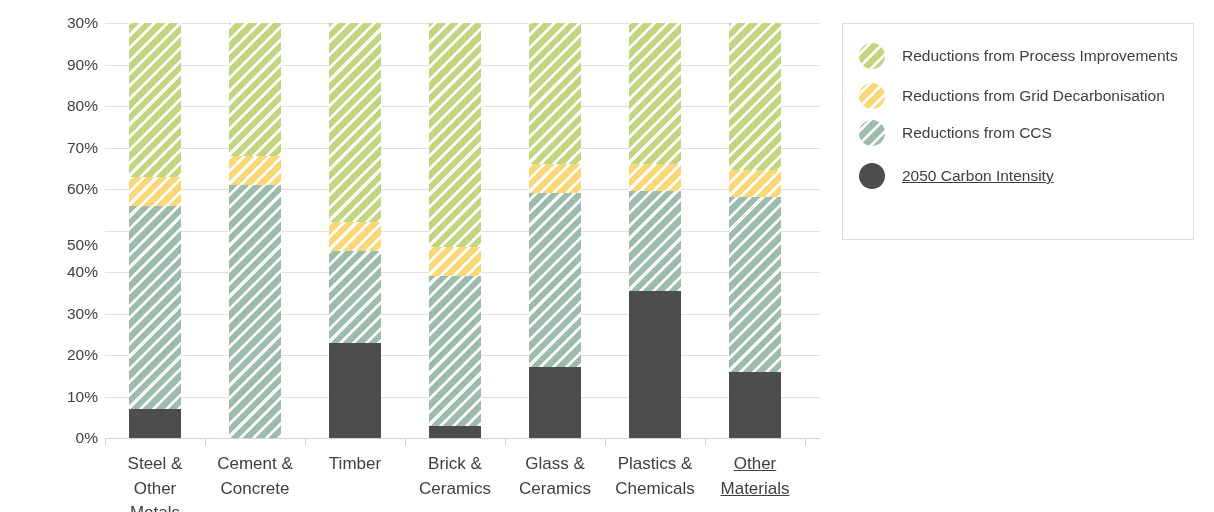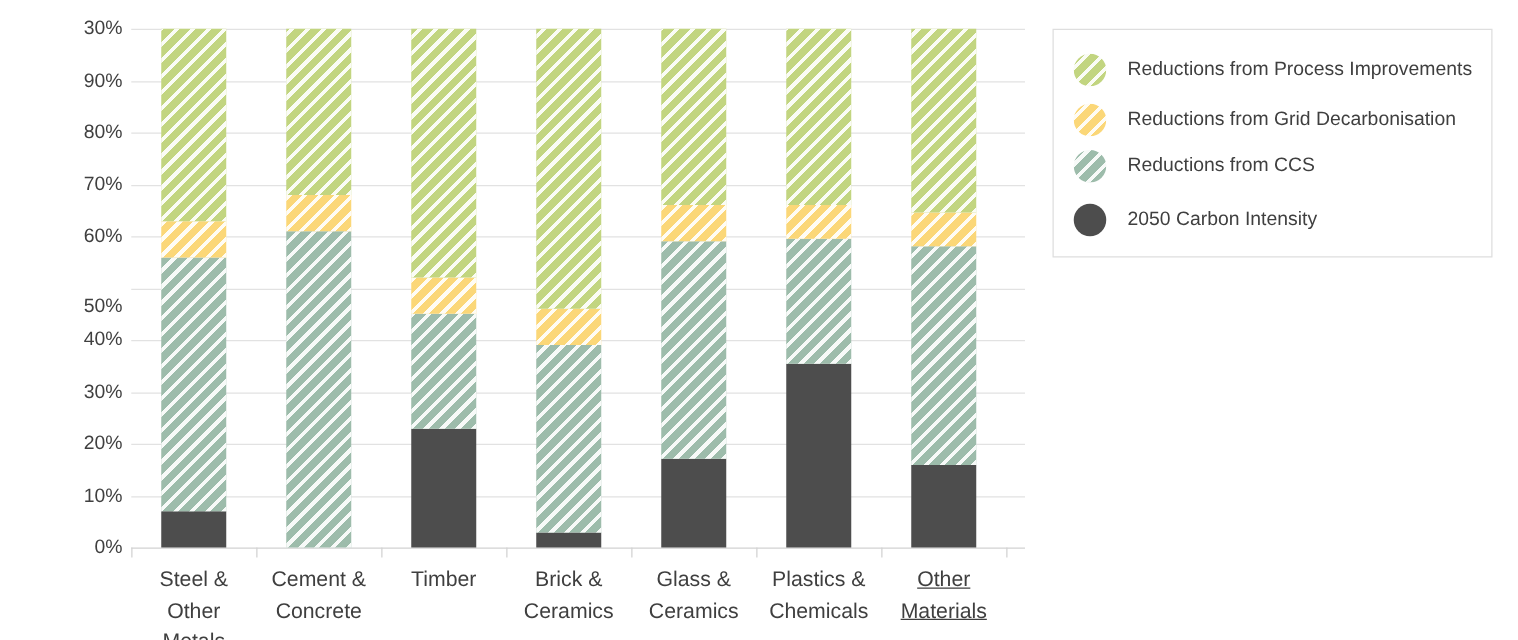--- a/index.html
+++ b/index.html
@@ -144,21 +144,21 @@
   .x-cat-label span {
     display: block;
   }
 
   
   #legend {
     position: absolute;
     left: 842px;
     top: 23px;
     width: 352px;
-    height: 183px;
+    height: 217px;
     border: 1px solid #dedede;
     background: #ffffff;
     box-sizing: border-box;
   }
   .legend-item {
     position: absolute;
     left: 16px;
     height: 26px;
     display: flex;
     align-items: center;
@@ -312,19 +312,19 @@
         <span class="legend-label">Reductions from Process Improvements</span>
       </div>
       <div class="legend-item" style="top: 59px;">
         <span class="legend-swatch" style="background-color: rgb(251, 215, 120); background-image: repeating-linear-gradient(-45deg, rgba(255, 255, 255, 0.92) 0px, rgba(255, 255, 255, 0.92) 3px, rgba(255, 255, 255, 0) 3px, rgba(255, 255, 255, 0) 9px);"></span>
         <span class="legend-label">Reductions from Grid Decarbonisation</span>
       </div>
       <div class="legend-item" style="top: 96px;">
         <span class="legend-swatch" style="background-color: rgb(157, 188, 171); background-image: repeating-linear-gradient(-45deg, rgba(255, 255, 255, 0.92) 0px, rgba(255, 255, 255, 0.92) 3px, rgba(255, 255, 255, 0) 3px, rgba(255, 255, 255, 0) 9px);"></span>
         <span class="legend-label">Reductions from CCS</span>
       </div>
-      <div class="legend-item" style="top: 139px;">
+      <div class="legend-item" style="top: 139px; text-decoration: underline;">
         <span class="legend-swatch" style="background-color: rgb(77, 77, 77);"></span>
         <span class="legend-label">2050 Carbon Intensity</span>
       </div>
     </div>
 
 </div>
 
 </body></html>

